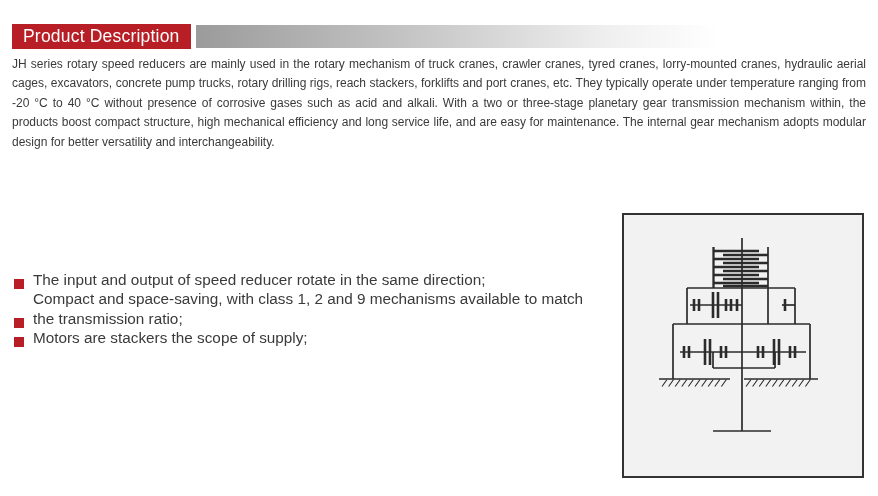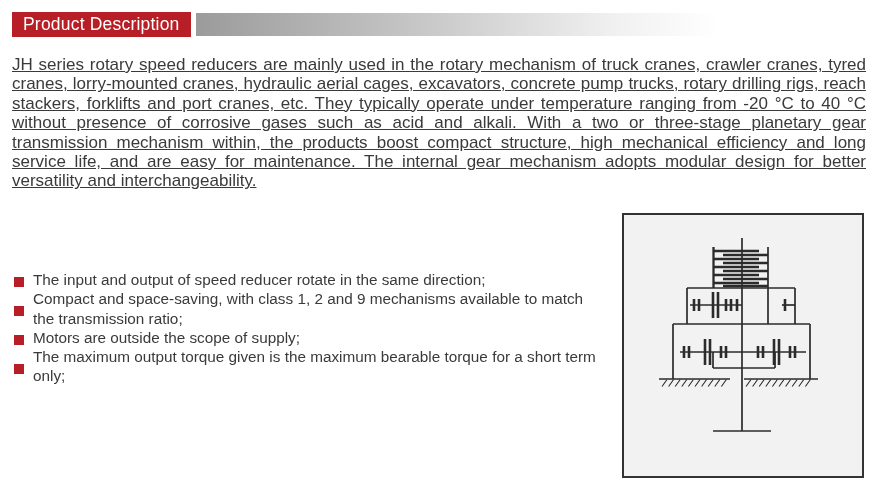--- a/index.html
+++ b/index.html
@@ -6,31 +6,31 @@
     --accent:#b81e25;
     --text:#3a3a3a;
     --diagram-bg:#f2f2f2;
     --diagram-line:#2b2b2b;
     --gradient-start:#9b9b9b;
   }
   html,body{margin:0;padding:0;background:#fff;}
   .page{position:relative;width:878px;height:496px;background:#fff;overflow:hidden;
         font-family:"Liberation Sans","DejaVu Sans",sans-serif;}
   .hdr{position:absolute;left:12px;right:12px;height:25px;display:flex;gap:5px;}
-  #hdr1{top:12px;}
+  #hdr1{top:24px;}
   #hdr2{top:211px;}
   .chip{background:var(--accent);color:#fff;font-size:17.5px;line-height:25px;
         padding:0 11px;white-space:nowrap;letter-spacing:0.2px;}
   .grad{flex:1;align-self:center;height:23px;
         background:linear-gradient(90deg,var(--gradient-start) 0%,#c9c9c9 35%,#f0f0f0 62%,#ffffff 78%);}
   .desc{position:absolute;top:55px;left:12px;width:854px;margin:0;
-        font-size:17px;line-height:19.4px;text-align:justify;color:var(--text);text-decoration:underline;}
+        font-size:12px;line-height:19.4px;text-align:justify;color:var(--text);}
   .features{position:absolute;top:270px;left:14px;width:596px;margin:0;padding:0;
         list-style:none;color:var(--text);font-size:15.3px;line-height:19.3px;}
-  .features li{display:flex;gap:9px;align-items:center;}
+  .features li{display:flex;gap:9px;align-items:flex-end;}
   .bullet{width:10px;height:10px;background:var(--accent);margin-top:4.6px;flex:0 0 auto;}
   .feature-text{width:574px;}
   .diagram{position:absolute;left:622px;top:213px;width:238px;height:261px;margin:0;
         border:2px solid #333;background:var(--diagram-bg);}
   .schematic line,.schematic path{stroke:var(--diagram-line);fill:none;stroke-linecap:butt;}
   .w-main line,.w-main path{stroke-width:1.7;}
   .w-tick line{stroke-width:2.6;}
   .w-finger line{stroke-width:2.3;}
   .w-hatch path{stroke-width:1.1;}
 </style>
@@ -51,25 +51,21 @@
     <li>
       <span class="bullet"></span>
       <span class="feature-text">The input and output of speed reducer rotate in the same direction;</span>
     </li>
     <li>
       <span class="bullet"></span>
       <span class="feature-text">Compact and space-saving, with class 1, 2 and 9 mechanisms available to match the transmission ratio;</span>
     </li>
     <li>
       <span class="bullet"></span>
-      <span class="feature-text">Motors are outside the scope of supply;</span>
-    </li>
-    <li>
-      <span class="bullet"></span>
-      <span class="feature-text">The maximum output torque given is the maximum bearable torque for a short term only;</span>
+      <span class="feature-text">Motors are stackers the scope of supply;</span>
     </li>
   </ul>
 
   <figure class="diagram">
     <svg class="schematic" width="238" height="261" viewBox="2 2 238 261">
 
       <g class="w-main">
         <line x1="120" y1="25" x2="120" y2="218"></line>
 
         <line x1="65" y1="75" x2="173" y2="75"></line>

